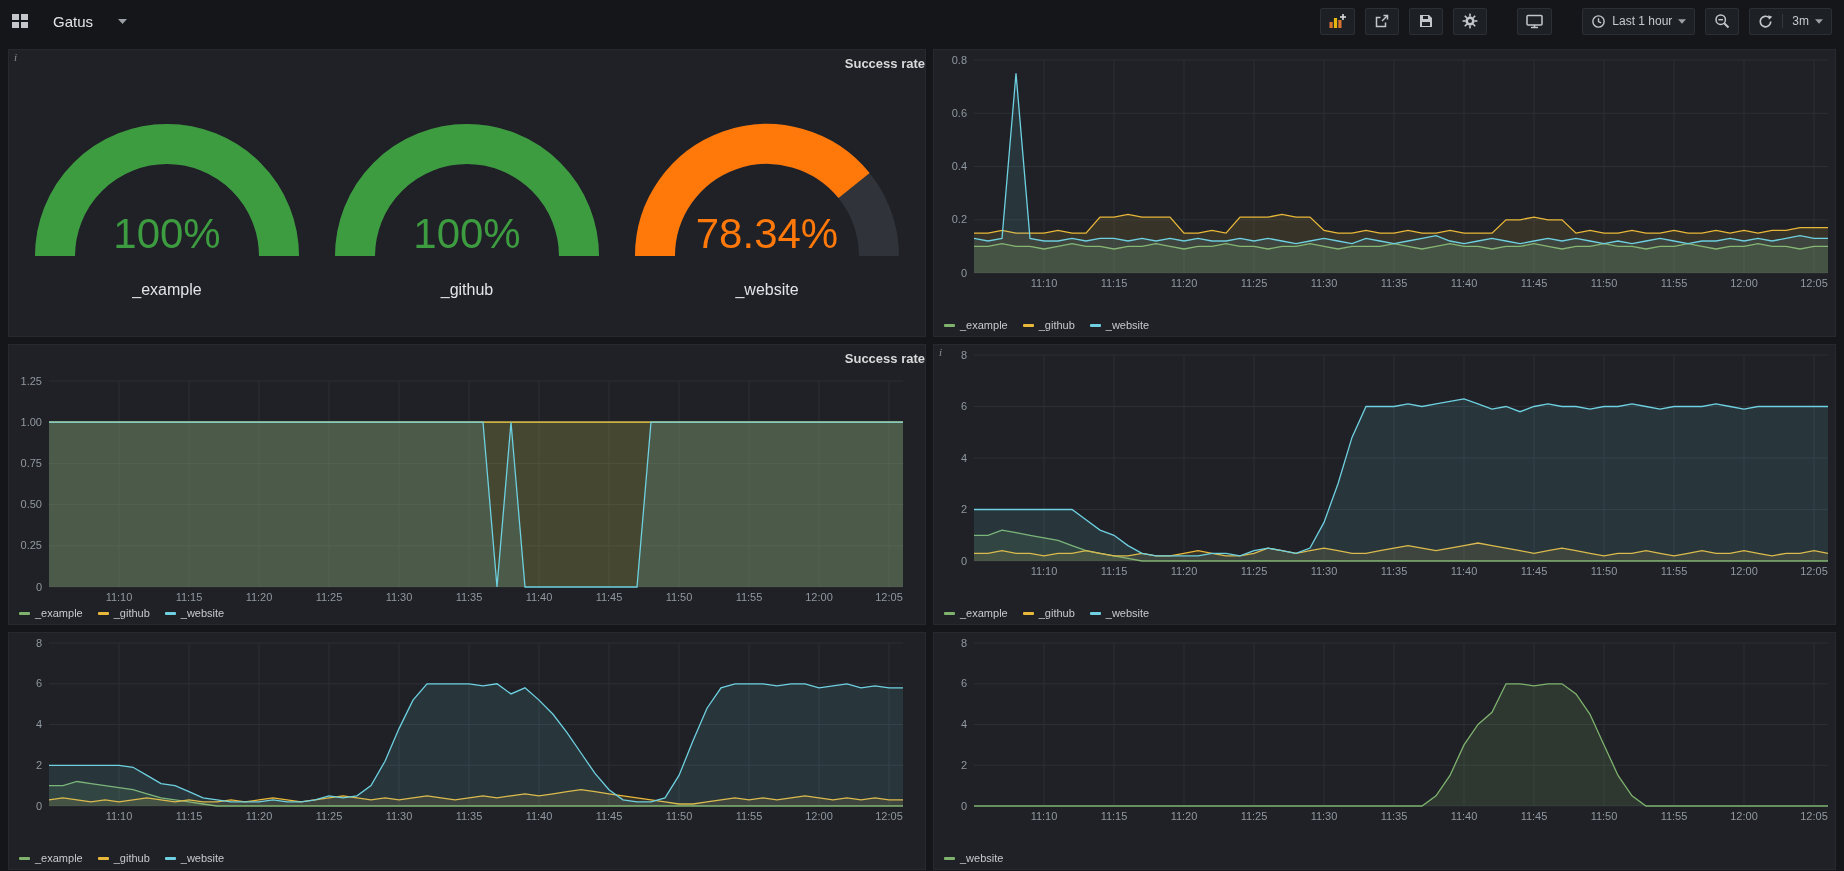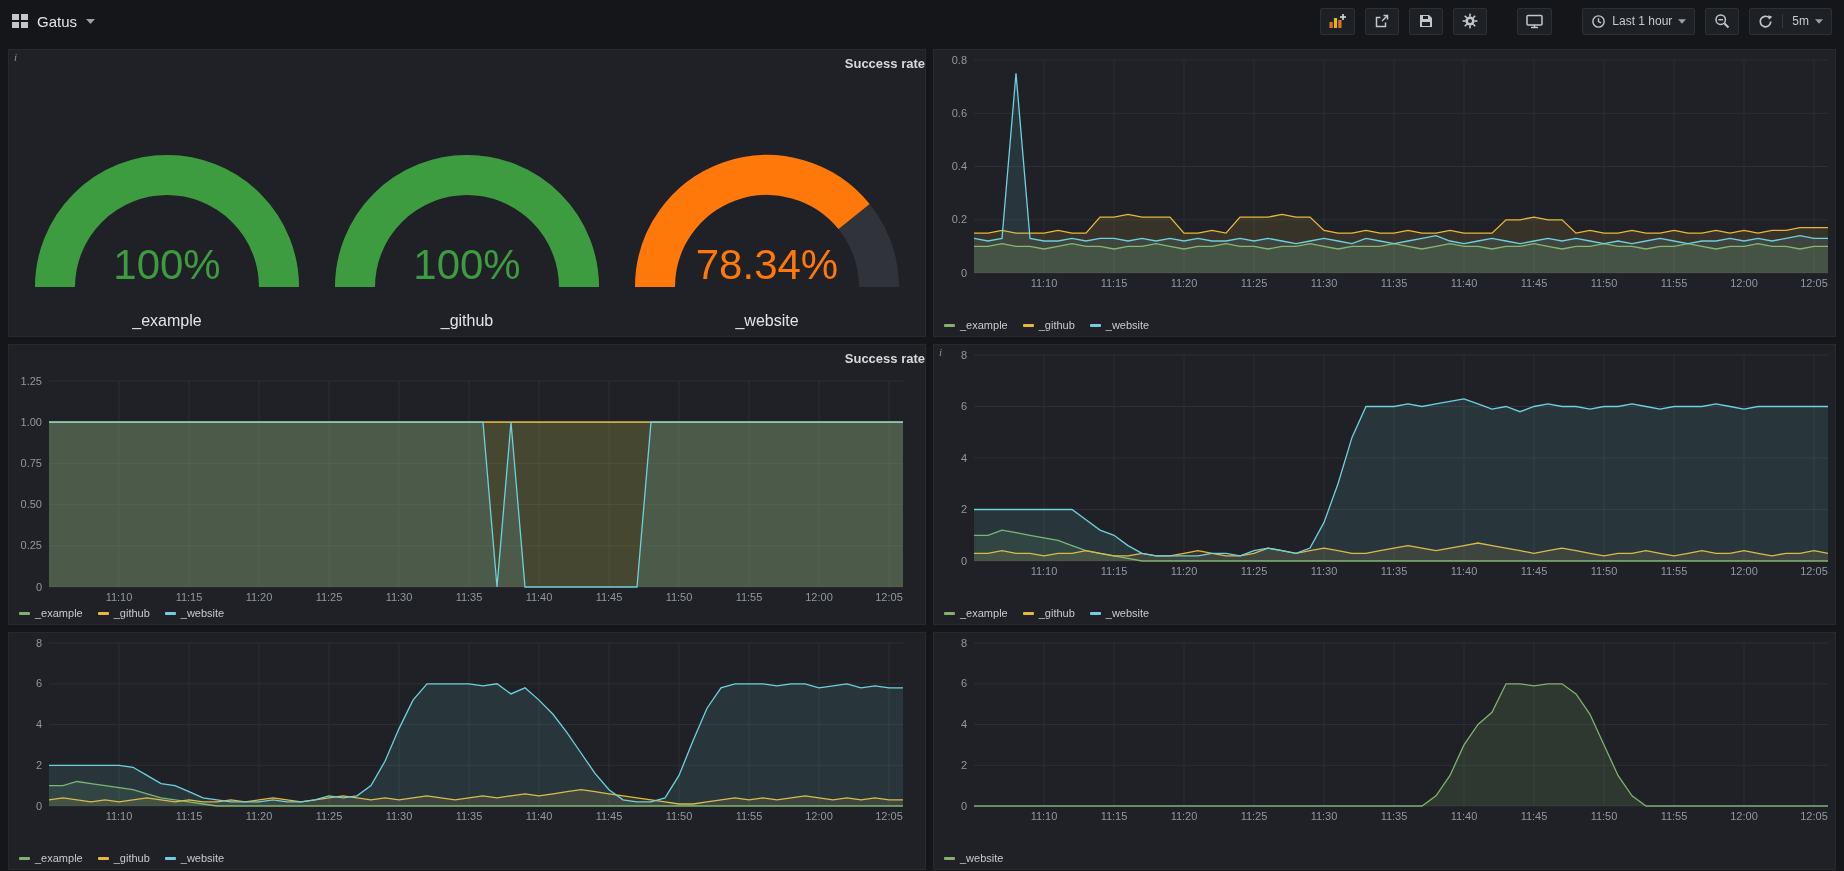--- a/index.html
+++ b/index.html
@@ -4,21 +4,21 @@
 <style>
   *{box-sizing:border-box}
   html,body{margin:0;padding:0}
   body{
     width:1844px;height:871px;overflow:hidden;
     background:#141619;color:#d8d9da;
     font-family:"Liberation Sans","DejaVu Sans",sans-serif;
   }
   
   .navbar{height:42px;background:#141619;display:flex;align-items:center;justify-content:space-between;padding:0 12px}
-  .nav-left{display:flex;align-items:center;gap:9px}
+  .nav-left{display:flex;align-items:center;gap:25px}
   .nav-title{font-size:15px;color:#e3e4e6;cursor:pointer}
   .nav-right{display:flex;align-items:center;gap:10px}
   .nav-btn{height:27px;display:inline-flex;align-items:center;gap:6px;padding:0 8px;
     background:#1d2024;border:1px solid #2c2f34;border-radius:2px;color:#c7cacd;font-size:12px;cursor:pointer;
     font-family:inherit}
   .nav-gap{width:10px}
   .btn-divider{width:1px;height:14px;background:#34383e;margin:0 3px}
   .icon{display:inline-flex;align-items:center}
   .icon svg{display:block}
   
@@ -28,21 +28,21 @@
   .panel-title{font-size:13px;font-weight:600;color:#d8d9da}
   .info-corner{position:absolute;top:1px;left:5px;font-size:11px;font-style:italic;color:#8a9096;
     font-family:"Liberation Serif","DejaVu Serif",serif;cursor:pointer;z-index:2}
   .panel-body{flex:1;display:flex;flex-direction:column;min-height:0}
   .chart{flex:1;position:relative;min-height:0}
   .chart svg{position:absolute;left:0;top:0}
   .legend{flex:none;height:19px;display:flex;align-items:center;gap:15px;padding:0 0 3px 10px;font-size:11px;color:#c7cacd}
   .legend-item{display:inline-flex;align-items:center;gap:5px;cursor:pointer}
   .legend-swatch{width:11px;height:3px;border-radius:1px}
   
-  .gauges{flex:1;display:flex;align-items:flex-end;justify-content:space-around;padding:4px 8px 6px 8px}
+  .gauges{flex:1;display:flex;align-items:flex-start;justify-content:space-around;padding:4px 8px 6px 8px}
   .gauge{display:flex;flex-direction:column;align-items:center}
   .gauge-label{font-size:16px;color:#e3e4e6;margin-top:3px}
   svg text{font-family:"Liberation Sans","DejaVu Sans",sans-serif}
 </style>
 </head>
 <body>
 
 <header class="navbar">
   <div class="nav-left">
     <span class="icon">
@@ -141,21 +141,21 @@
       </span>
     </button>
     <button class="nav-btn">
       <span class="icon">
         <svg width="15" height="15" viewBox="0 0 16 16">
           <path d="M13.6 8 A5.6 5.6 0 1 1 11.9 4" fill="none" stroke="#c3c6ca" stroke-width="1.8"></path>
           <polygon points="10.9,1.2 15.2,3.0 11.6,6.0" fill="#c3c6ca"></polygon>
         </svg>
       </span>
       <span class="btn-divider"></span>
-      <span>5m</span>
+      <span>3m</span>
       <span class="icon">
         <svg width="8" height="5" viewBox="0 0 9 5">
             <polygon points="0,0 9,0 4.5,5" fill="#9aa0a6"></polygon>
           </svg>
       </span>
     </button>
   </div>
 </header>
 
 <main class="dash">

